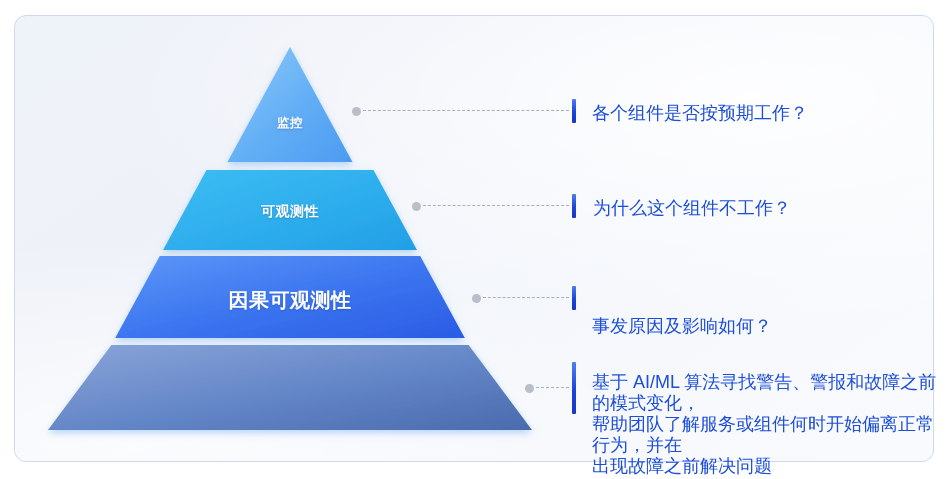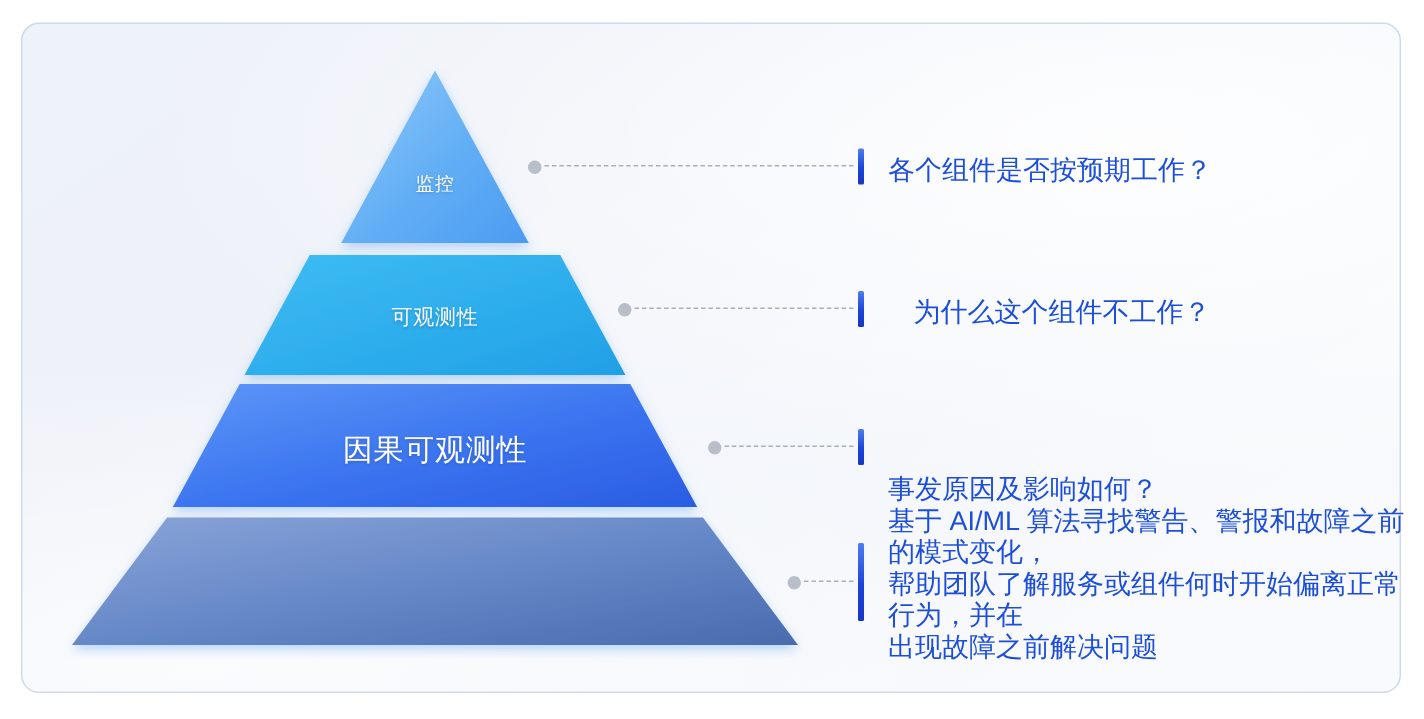--- a/index.html
+++ b/index.html
@@ -50,21 +50,21 @@
     left: 0;
     top: 0;
     width: 949px;
     height: 479px;
     pointer-events: none;
   }
 
   .layer-label {
     position: absolute;
     color: #ffffff;
-    font-weight: normal;
+    font-weight: bold;
     text-align: center;
     white-space: nowrap;
     letter-spacing: 0.5px;
     text-shadow: 0 1px 2px rgba(25,60,130,0.30);
   }
   .lab-1 { left: 290px; top: 123px; font-size: 12.5px; transform: translate(-50%,-50%); }
   .lab-2 { left: 290px; top: 212px; font-size: 14px; transform: translate(-50%,-50%); }
   .lab-3 { left: 290px; top: 300px; font-size: 20px;   transform: translate(-50%,-50%); }
   .lab-4 { left: 290px; top: 391px; font-size: 15px;   transform: translate(-50%,-50%); }
 
@@ -167,31 +167,31 @@
     <span class="dash" style="left:11px; width:206px;"></span>
     <span class="bar" style="left:220px;"></span>
   </div>
   <div class="note" style="left:592px; top:103px; width:330px;">各个组件是否按预期工作？</div>
 
   <div class="conn" style="left:412px; top:206px; width:162px;">
     <span class="dot"></span>
     <span class="dash" style="left:11px; width:146px;"></span>
     <span class="bar" style="left:160px;"></span>
   </div>
-  <div class="note" style="left:609px; top:198px; width:330px;">为什么这个组件不工作？</div>
+  <div class="note" style="left:593px; top:198px; width:330px;">为什么这个组件不工作？</div>
 
   <div class="conn" style="left:472px; top:298px; width:102px;">
     <span class="dot"></span>
     <span class="dash" style="left:11px; width:86px;"></span>
     <span class="bar" style="left:100px;"></span>
   </div>
   <div class="note" style="left:592px; top:304px; width:330px;margin-top:12px;">事发原因及影响如何？</div>
 
   <div class="conn" style="left:525px; top:388px; width:49px;">
     <span class="dot"></span>
     <span class="dash" style="left:11px; width:33px;"></span>
     <span class="bar" style="left:47px; height:52px; top:-26px;"></span>
   </div>
-  <div class="note" style="left:592px; top:337px; width:345px;">基于 AI/ML 算法寻找警告、警报和故障之前的模式变化，
+  <div class="note" style="left:592px; top:372px; width:345px;">基于 AI/ML 算法寻找警告、警报和故障之前的模式变化，
 帮助团队了解服务或组件何时开始偏离正常行为，并在
 出现故障之前解决问题</div>
 
 </div>
 
 </body></html>

